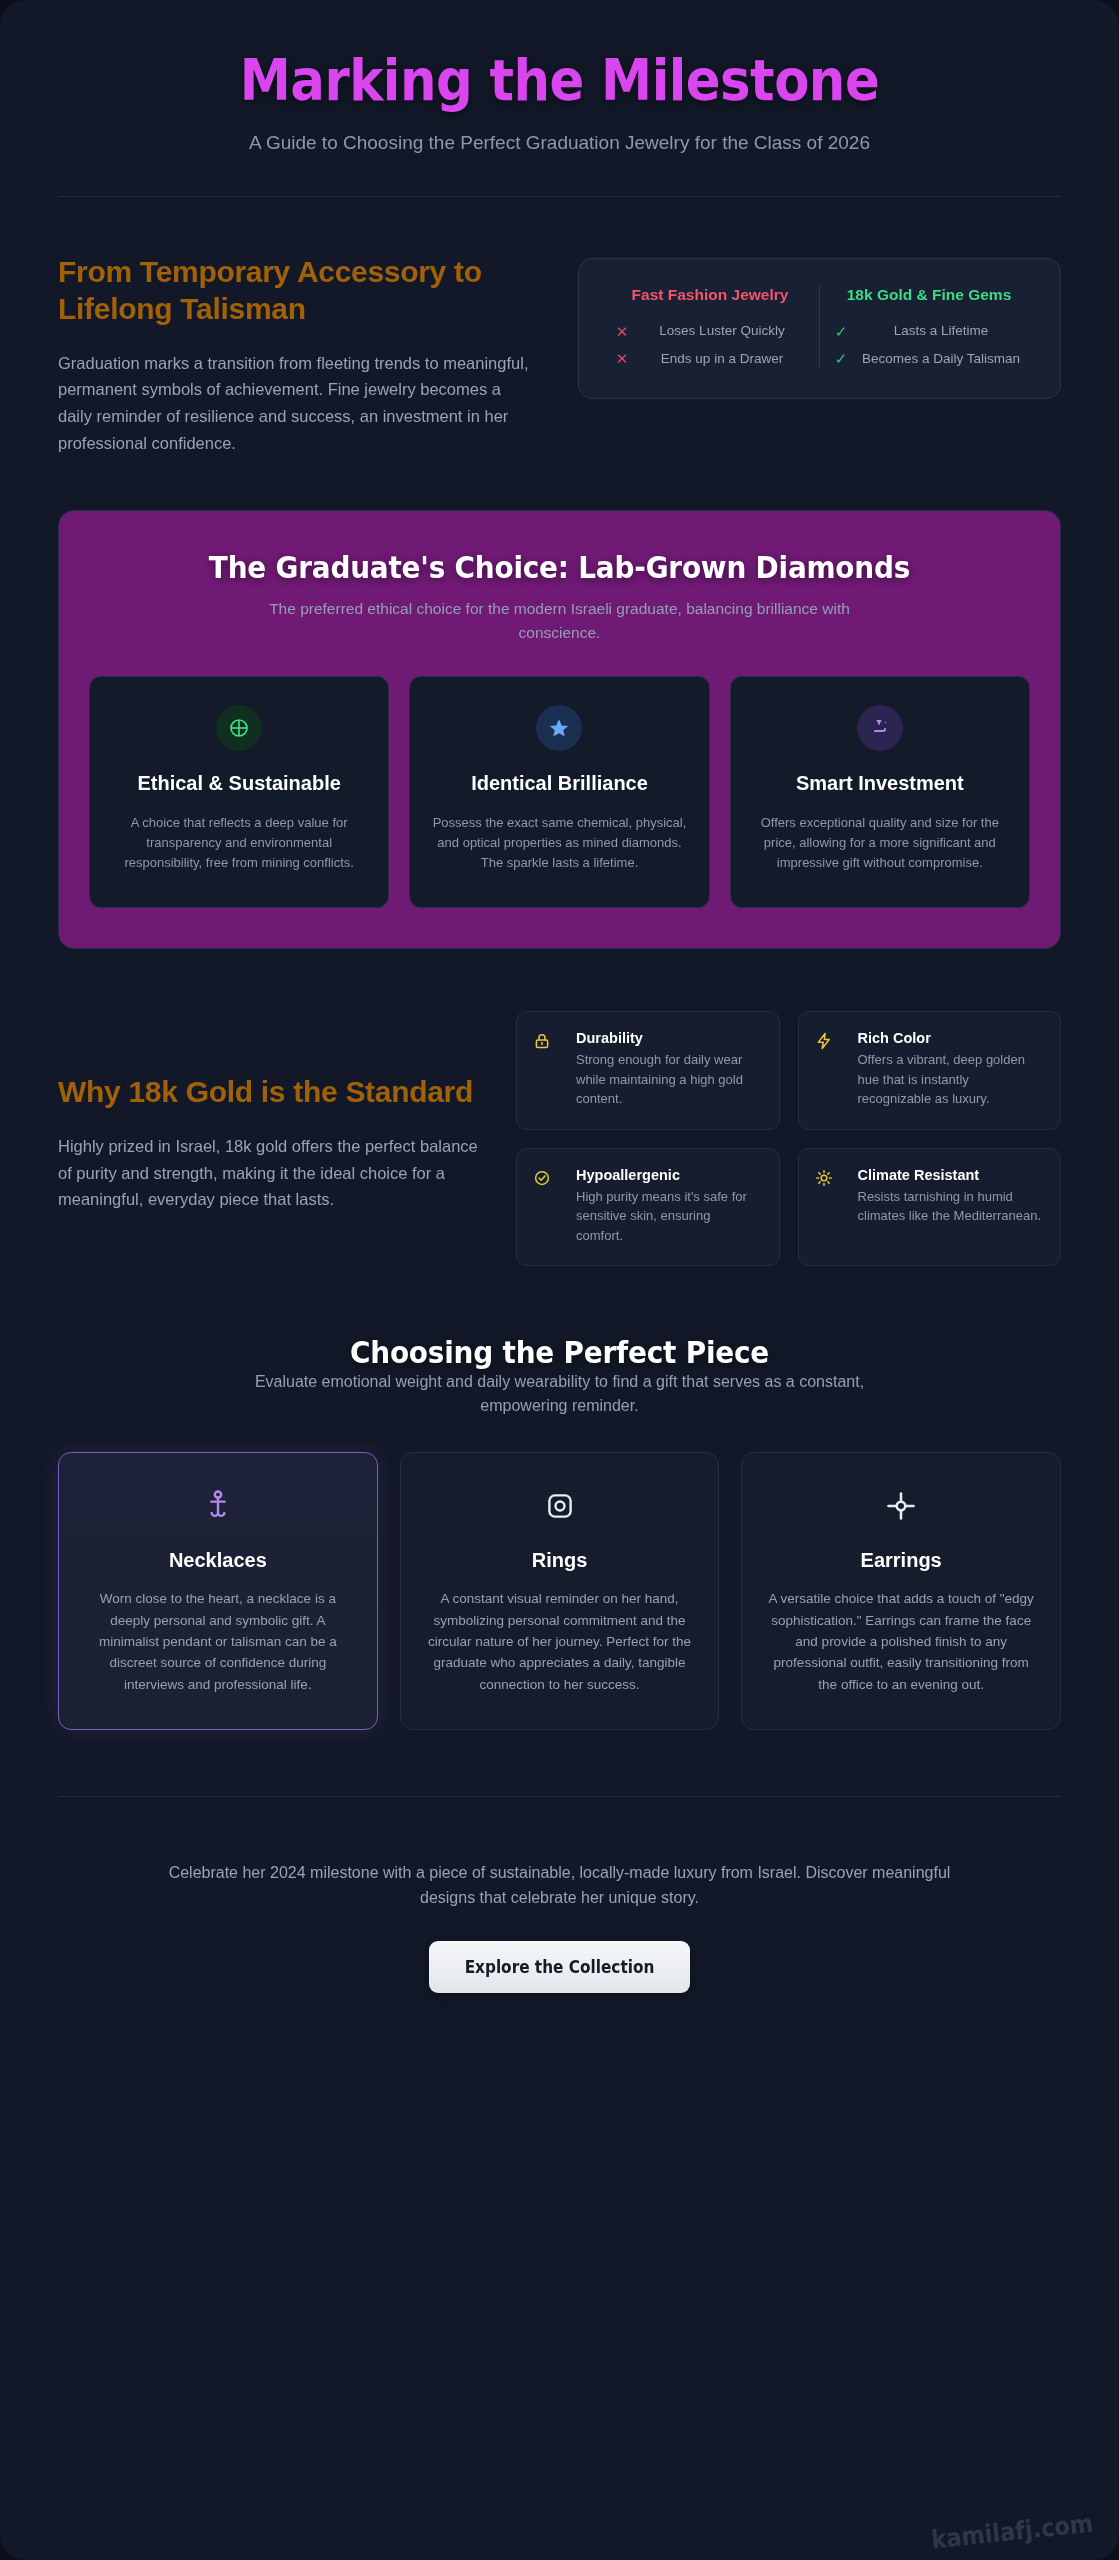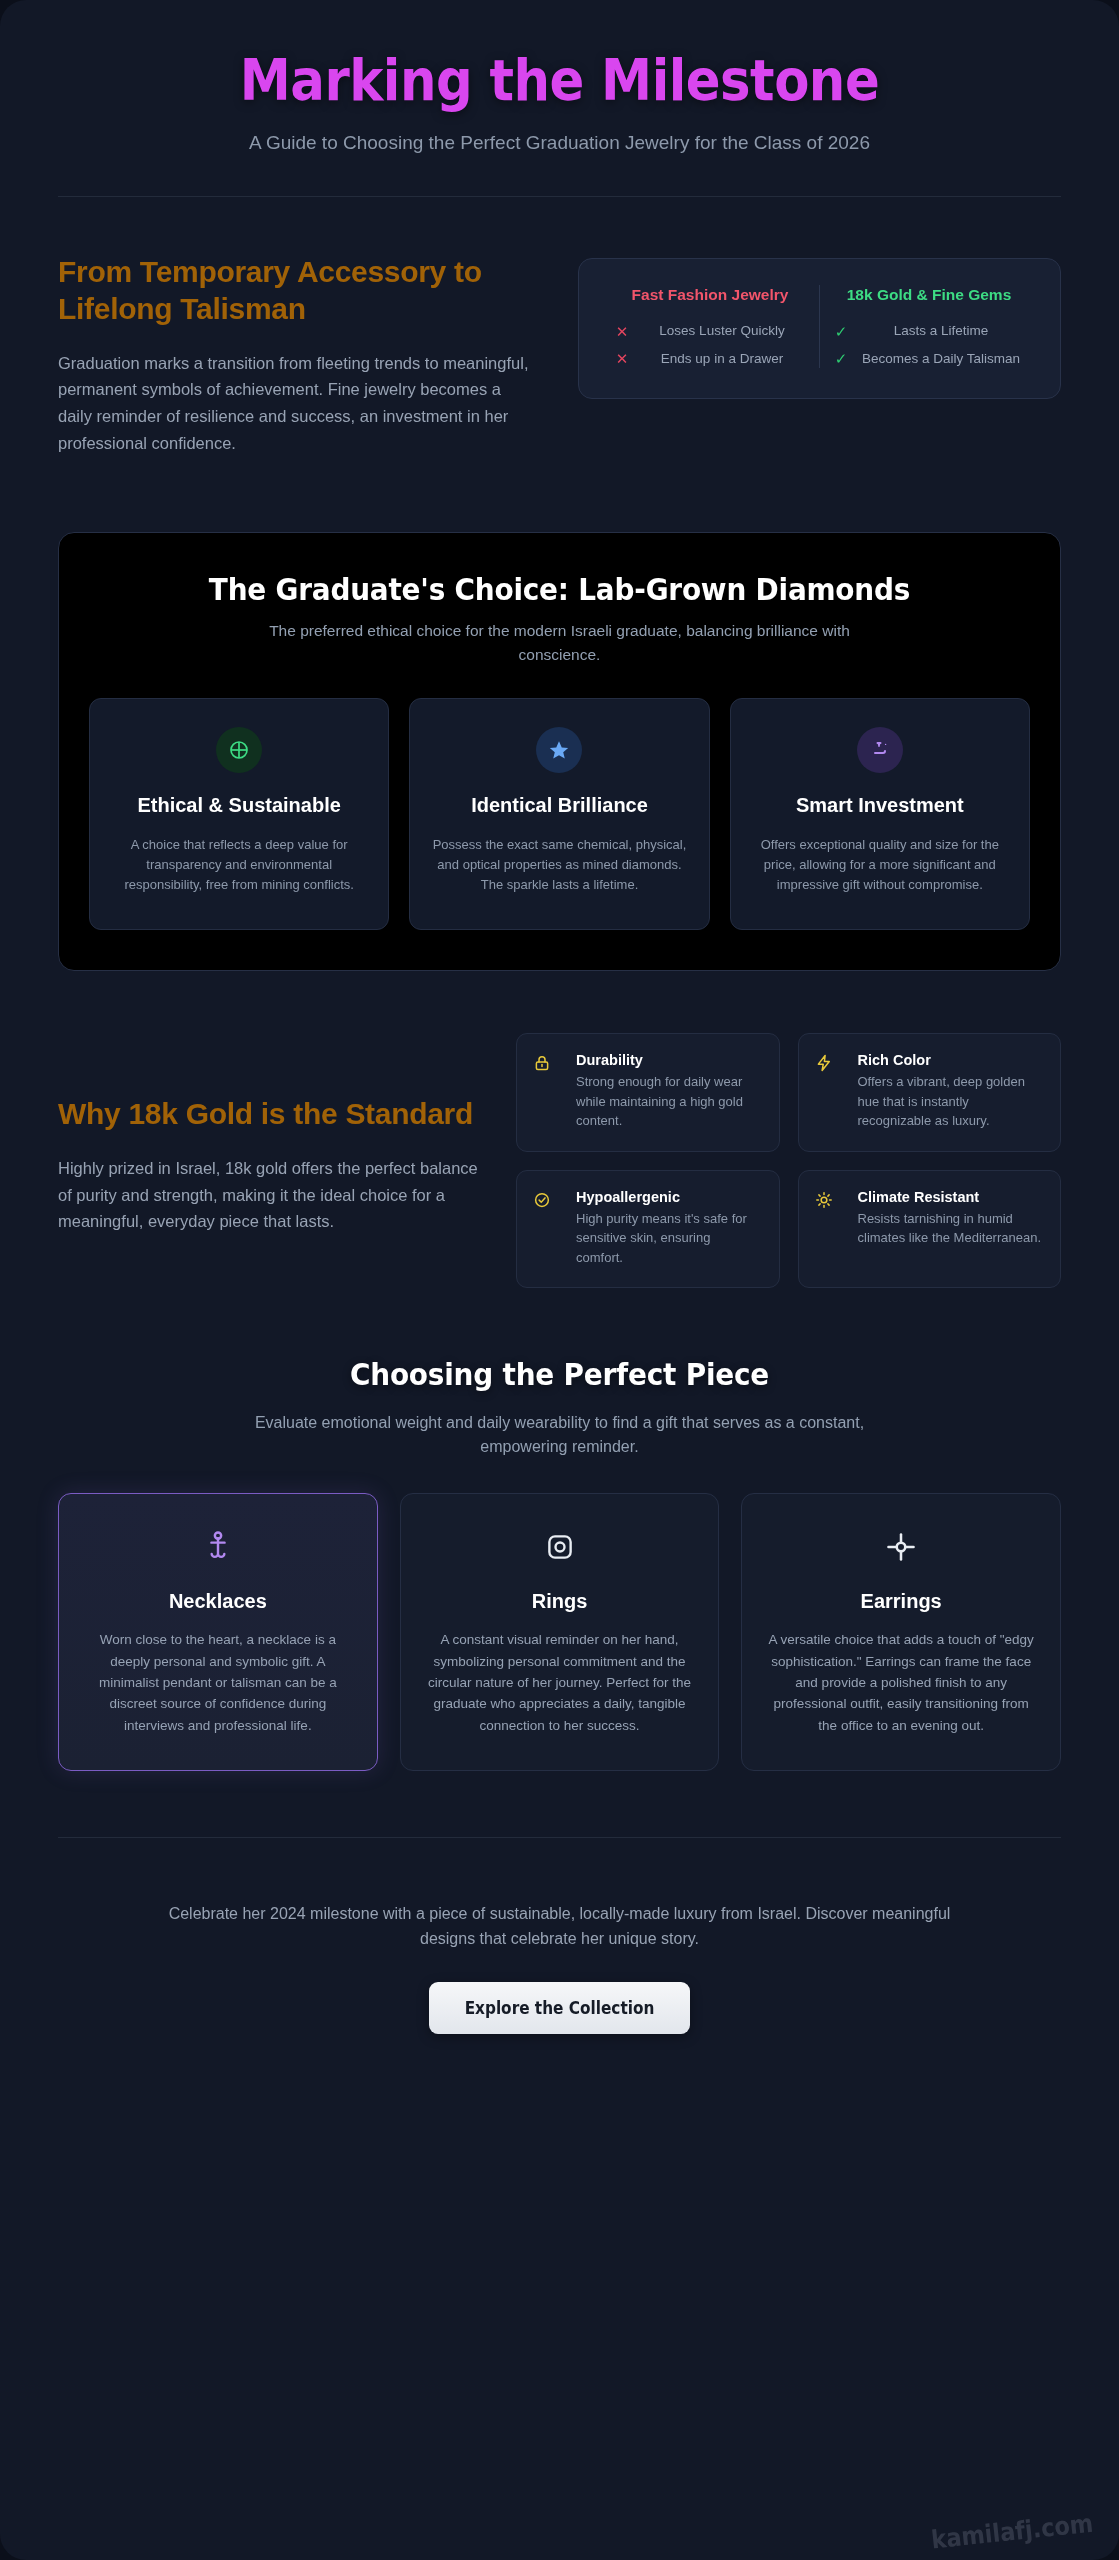--- a/index.html
+++ b/index.html
@@ -100,22 +100,22 @@
     color: #9aa5b7;
     text-align: center;
   }
   .compare-row .txt { flex: 1; }
   .mark { font-size: 15px; line-height: 1; flex: none; width: 14px; }
   .mark.x { color: #e4455f; }
   .mark.v { color: #2ecc71; }
 
   
   .diamond-panel {
-    margin-top: 76px;
-    background: #000000;
+    margin-top: 54px;
+    background: #701a75;
     border: 1px solid #262f45;
     border-radius: 16px;
     padding: 38px 30px 40px 30px;
     text-align: center;
   }
   .panel-title {
     font-family: "DejaVu Sans Condensed", "Liberation Sans Narrow", "Liberation Sans", sans-serif;
     font-size: 31px;
     font-weight: 700;
     color: #ffffff;
@@ -195,21 +195,21 @@
   }
   .gcard-body {
     font-size: 13px;
     line-height: 1.5;
     color: #8d99ab;
   }
 
   
   .sec4 { padding-top: 68px; text-align: center; }
   .sec4-sub {
-    margin: 19px auto 0 auto;
+    margin: 0 auto 0 auto;
     max-width: 700px;
     font-size: 16px;
     line-height: 1.5;
     color: #93a0b2;
   }
   .piece-grid {
     margin-top: 34px;
     display: flex;
     gap: 22px;
     align-items: stretch;

